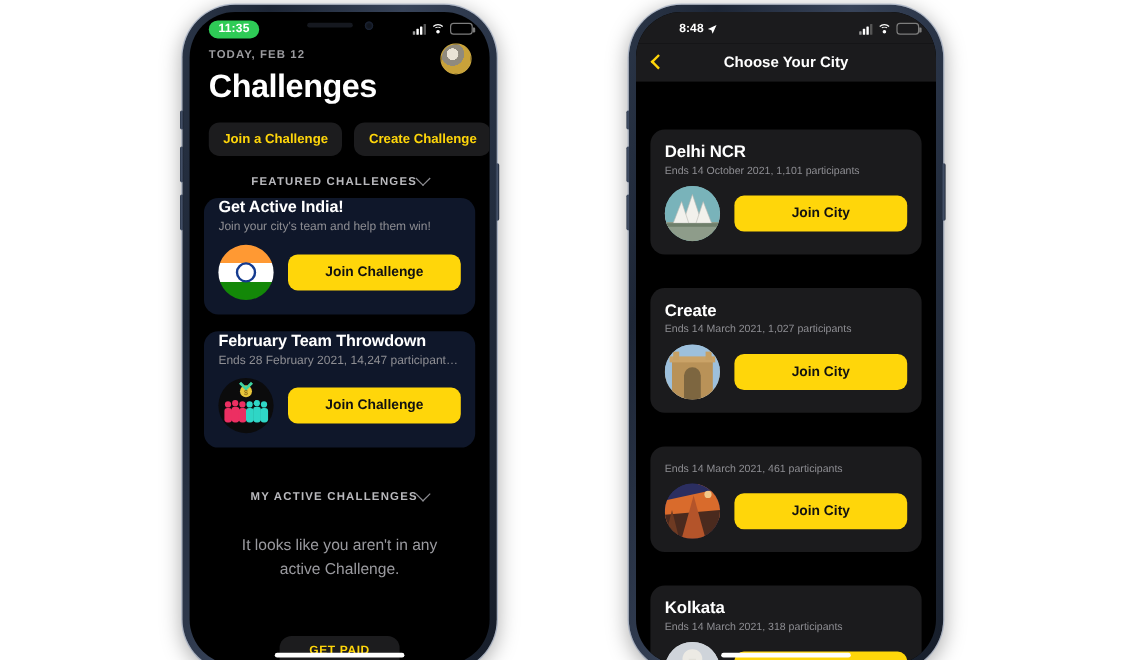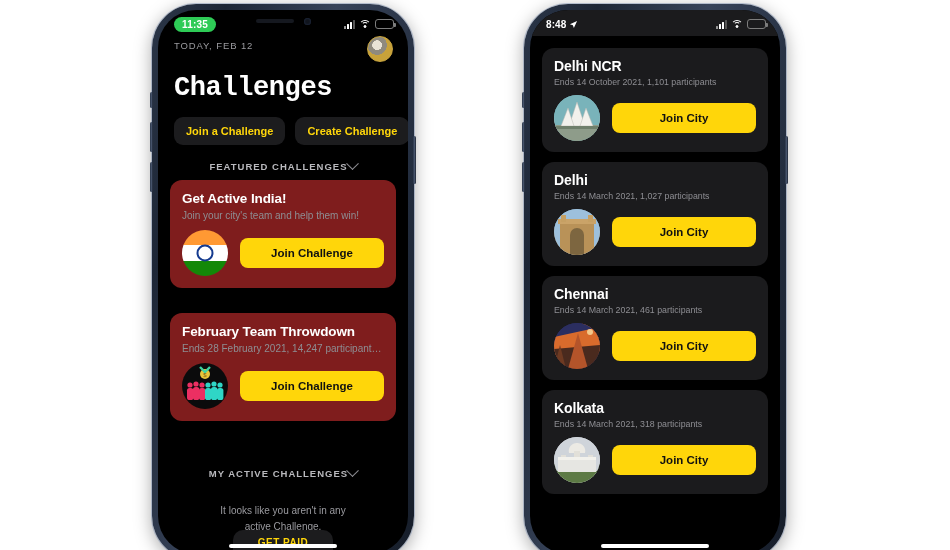--- a/index.html
+++ b/index.html
@@ -51,21 +51,21 @@
   .notch .speaker { width: 38px; height: 4px; background: #15181f; border-radius: 3px; }
   .notch .cam { width: 7px; height: 7px; border-radius: 50%; background: #11151d; box-shadow: inset 0 0 2px #2a3a5a; }
 
   
   .statusbar {
     position: relative; z-index: 45;
     height: 26px; display: flex; align-items: center;
     justify-content: space-between; padding: 2px 14px 0 16px;
     color: #fff; font-size: 10px; font-weight: bold;
   }
-  .sb-time { letter-spacing: .1px; display: flex; align-items: center; gap: 3px; }
+  .sb-time { letter-spacing: .1px; display: flex; align-items: center; gap: 3px; margin-left: 20px; }
   .pill-time {
     background: #2ecb56; color: #fff; border-radius: 9px;
     padding: 2px 8px; font-size: 10px; font-weight: bold; letter-spacing: .2px;
   }
   .sb-right { display: flex; align-items: center; gap: 4px; }
   .bars { display: flex; align-items: flex-end; gap: 1px; height: 9px; }
   .bars i { width: 2px; background: #fff; border-radius: .5px; display: block; }
   .bars i:nth-child(1){height:3px;background:#9a9a9a}
   .bars i:nth-child(2){height:5px}
   .bars i:nth-child(3){height:7px}
@@ -83,58 +83,58 @@
   .battery { width: 19px; height: 10px; border: 1px solid #7d7d7d; border-radius: 3px; position: relative; padding: 1.2px; }
   .battery::after { content:""; position:absolute; right:-3px; top:3px; width:1.6px; height:4px; background:#7d7d7d; border-radius:0 1px 1px 0; }
   .battery .lvl { height:100%; background:#f2d600; border-radius:1.4px; }
 
   
   .screen { position: absolute; top: 0; left: 0; right: 0; bottom: 0; display: flex; flex-direction: column; }
   .content { flex: 1; overflow: hidden; }
 
   
   .l-head { padding: 4px 16px 0 16px; position: relative; }
-  .l-date { color: #9b9b9f; font-size: 9.5px; letter-spacing: .9px; font-weight: normal; }
-  .l-title { color: #fff; font-size: 27px; font-weight: bold; letter-spacing: -.4px; margin-top: 22px; font-family: Liberation Mono, monospace; }
+  .l-date { color: #9b9b9f; font-size: 9.5px; letter-spacing: .9px; font-weight: bold; }
+  .l-title { color: #fff; font-size: 27px; font-weight: bold; letter-spacing: -.4px; margin-top: 6px; }
   .avatar {
     position: absolute; right: 15px; top: 0px;
     width: 26px; height: 26px; border-radius: 50%;
     background: radial-gradient(circle at 38% 34%, #e9e3d5 0 22%, #8f8a7e 23% 44%, #c8a23a 45% 100%);
     border: 1.5px solid #caa63f;
   }
   .l-actions { display: flex; gap: 10px; padding: 14px 16px 0 16px; }
   .pillbtn {
     background: #1c1c1e; border: none; border-radius: 9px;
     color: #ffd60a; font-size: 11px; font-weight: bold;
     padding: 8px 12px; cursor: pointer; font-family: inherit; white-space: nowrap; text-align: right;
   }
   .sect-head {
     display: flex; align-items: center; justify-content: center;
     padding: 16px 16px 8px 16px;
   }
   .sect-title { color: #b9b9bd; font-size: 9.5px; font-weight: bold; letter-spacing: 1px; }
   .chev { width: 9px; height: 9px; border-right: 1.6px solid #8d8d92; border-bottom: 1.6px solid #8d8d92; transform: rotate(45deg) translate(-2px,-2px); }
   .card-wrap { padding: 0 12px; }
-  .chal-card { background: #7f1d1d; border-radius: 12px; padding: 11px 12px 12px 12px; margin-bottom: 25px; }
+  .chal-card { background: #0f172a; border-radius: 12px; padding: 0 12px 12px 12px; margin-bottom: 14px; }
   .chal-title { color: #fff; font-size: 13.5px; font-weight: bold; letter-spacing: -.1px; }
   .chal-sub { color: #8e8e93; font-size: 10px; margin-top: 4px; white-space: nowrap; overflow: hidden; text-overflow: ellipsis; }
   .chal-row { display: flex; align-items: center; gap: 12px; margin-top: 9px; }
   .badge-ico { width: 46px; height: 46px; border-radius: 50%; flex: 0 0 auto; overflow: hidden; position: relative; }
   .flag-in { background: linear-gradient(#ff9933 0 33.3%, #ffffff 33.3% 66.6%, #138808 66.6% 100%); }
   .flag-in::after {
     content:""; position:absolute; left:50%; top:50%; transform:translate(-50%,-50%);
     width:13px; height:13px; border-radius:50%; border:2px solid #153b8f;
   }
   .team-ico { background: #0b0b0c; display:flex; align-items:flex-end; justify-content:center; }
   .yellowbtn {
     flex: 1; background: #ffd60a; border: none; border-radius: 8px;
     color: #111; font-size: 11.5px; font-weight: bold;
     padding: 9px 0; text-align: center; cursor: pointer; font-family: inherit;
   }
-  .empty-msg { text-align: center; color: #9a9a9f; font-size: 10px; line-height: 1.55; padding: 16px 28px 0 28px; }
+  .empty-msg { text-align: center; color: #9a9a9f; font-size: 13px; line-height: 1.55; padding: 16px 28px 0 28px; }
   .empty-msg p + p { margin-top: 13px; }
   .getpaid-wrap { position: absolute; left: 0; right: 0; bottom: 0; height: 32px; }
   .getpaid-btn {
     position: absolute; left: 50%; transform: translateX(-50%); bottom: -6px;
     width: 100px; background: #1c1c1e; border-radius: 10px 10px 0 0;
     color: #ffd60a; font-size: 10px; font-weight: bold; letter-spacing: .5px;
     text-align: center; padding: 7px 0 12px 0; border: none; font-family: inherit; cursor: pointer;
   }
   .home-ind { position: absolute; left: 50%; transform: translateX(-50%); bottom: 6px; width: 108px; height: 4px; background: #fff; border-radius: 3px; z-index: 30; }
 
@@ -144,21 +144,21 @@
     display: flex; align-items: center; justify-content: center;
   }
   .nav-title { color: #fff; font-size: 12.5px; font-weight: bold; }
   .back-chev {
     position: absolute; left: 14px; top: 50%; margin-top: -5px;
     width: 9px; height: 9px;
     border-left: 2.2px solid #ffd60a; border-bottom: 2.2px solid #ffd60a;
     transform: rotate(45deg); cursor: pointer;
   }
   .city-list { padding: 12px 12px 0 12px; }
-  .city-card { background: #1b1b1d; border-radius: 12px; padding: 10px 12px 11px 12px; margin-bottom: 10px; }
+  .city-card { background: #1b1b1d; border-radius: 12px; padding: 10px 12px 11px 12px; margin-bottom: 10px; margin-top: 28px; }
   .city-name { color: #fff; font-size: 14px; font-weight: bold; letter-spacing: -.1px; }
   .city-sub { color: #8e8e93; font-size: 8.8px; margin-top: 3px; }
   .city-row { display: flex; align-items: center; gap: 12px; margin-top: 8px; }
   .city-thumb { width: 46px; height: 46px; border-radius: 50%; flex: 0 0 auto; overflow: hidden; position: relative; }
   .th-delhi  { background: linear-gradient(#7fb6bd 0 46%, #cfcfcb 46% 78%, #6b7a63 78% 100%); }
   .th-mumbai { background: linear-gradient(#8fb6d8 0 42%, #b08b52 42% 100%); }
   .th-chennai{ background: linear-gradient(140deg,#2a2f6b 0 28%, #d7682f 28% 62%, #6e3c24 62% 100%); }
   .th-kolkata{ background: linear-gradient(#c9ced6 0 58%, #5e7a46 58% 100%); }
   .th-svg { position: absolute; inset: 0; width: 100%; height: 100%; }
 </style>
@@ -310,20 +310,24 @@
               </span>
             <span class="wifi">
                 <span></span>
                 <span></span>
                 <span></span>
               </span>
             <span class="battery"><span class="lvl" style="width:32%"></span></span>
           </span>
         </div>
 
+        <div class="navbar">
+          <span class="back-chev"></span>
+          <span class="nav-title">Choose Your City</span>
+        </div>
 
         <div class="content city-list">
 
           <div class="city-card">
             <div class="city-name">Delhi NCR</div>
             <div class="city-sub">Ends 14 October 2021, 1,101 participants</div>
             <div class="city-row">
               <span class="city-thumb th-delhi">
                 <svg class="th-svg" viewBox="0 0 46 46">
                   <rect width="46" height="46" fill="#79b3ba"></rect>
@@ -334,39 +338,38 @@
                     <path d="M32 13 L26 31 L39 31 Z"></path>
                   </g>
                   <rect y="31" width="46" height="3" fill="#6f7f6b"></rect>
                 </svg>
               </span>
               <button class="yellowbtn">Join City</button>
             </div>
           </div>
 
           <div class="city-card">
-            <div class="city-name">Delhi</div>
+            <div class="city-name">Create</div>
             <div class="city-sub">Ends 14 March 2021, 1,027 participants</div>
             <div class="city-row">
               <span class="city-thumb th-mumbai">
                 <svg class="th-svg" viewBox="0 0 46 46">
                   <rect width="46" height="46" fill="#9dc0dc"></rect>
                   <rect x="6" y="12" width="34" height="34" fill="#b99258"></rect>
                   <rect x="4" y="10" width="38" height="5" fill="#caa368"></rect>
                   <path d="M16 46 L16 26 a7 7 0 0 1 14 0 L30 46 Z" fill="#7d6640"></path>
                   <rect x="7" y="6" width="5" height="7" fill="#c6a063"></rect>
                   <rect x="34" y="6" width="5" height="7" fill="#c6a063"></rect>
                 </svg>
               </span>
               <button class="yellowbtn">Join City</button>
             </div>
           </div>
 
           <div class="city-card">
-            <div class="city-name">Chennai</div>
             <div class="city-sub">Ends 14 March 2021, 461 participants</div>
             <div class="city-row">
               <span class="city-thumb th-chennai">
                 <svg class="th-svg" viewBox="0 0 46 46">
                   <rect width="46" height="46" fill="#2b2e60"></rect>
                   <path d="M0 14 L46 4 L46 30 L0 34 Z" fill="#d96b2c"></path>
                   <path d="M0 26 L46 22 L46 46 L0 46 Z" fill="#4a2a1e"></path>
                   <path d="M24 10 L34 46 L14 46 Z" fill="#b4542a"></path>
                   <path d="M6 22 L12 46 L0 46 Z" fill="#6e3a22"></path>
                   <circle cx="36" cy="9" r="3" fill="#f7d79a" opacity=".85"></circle>

